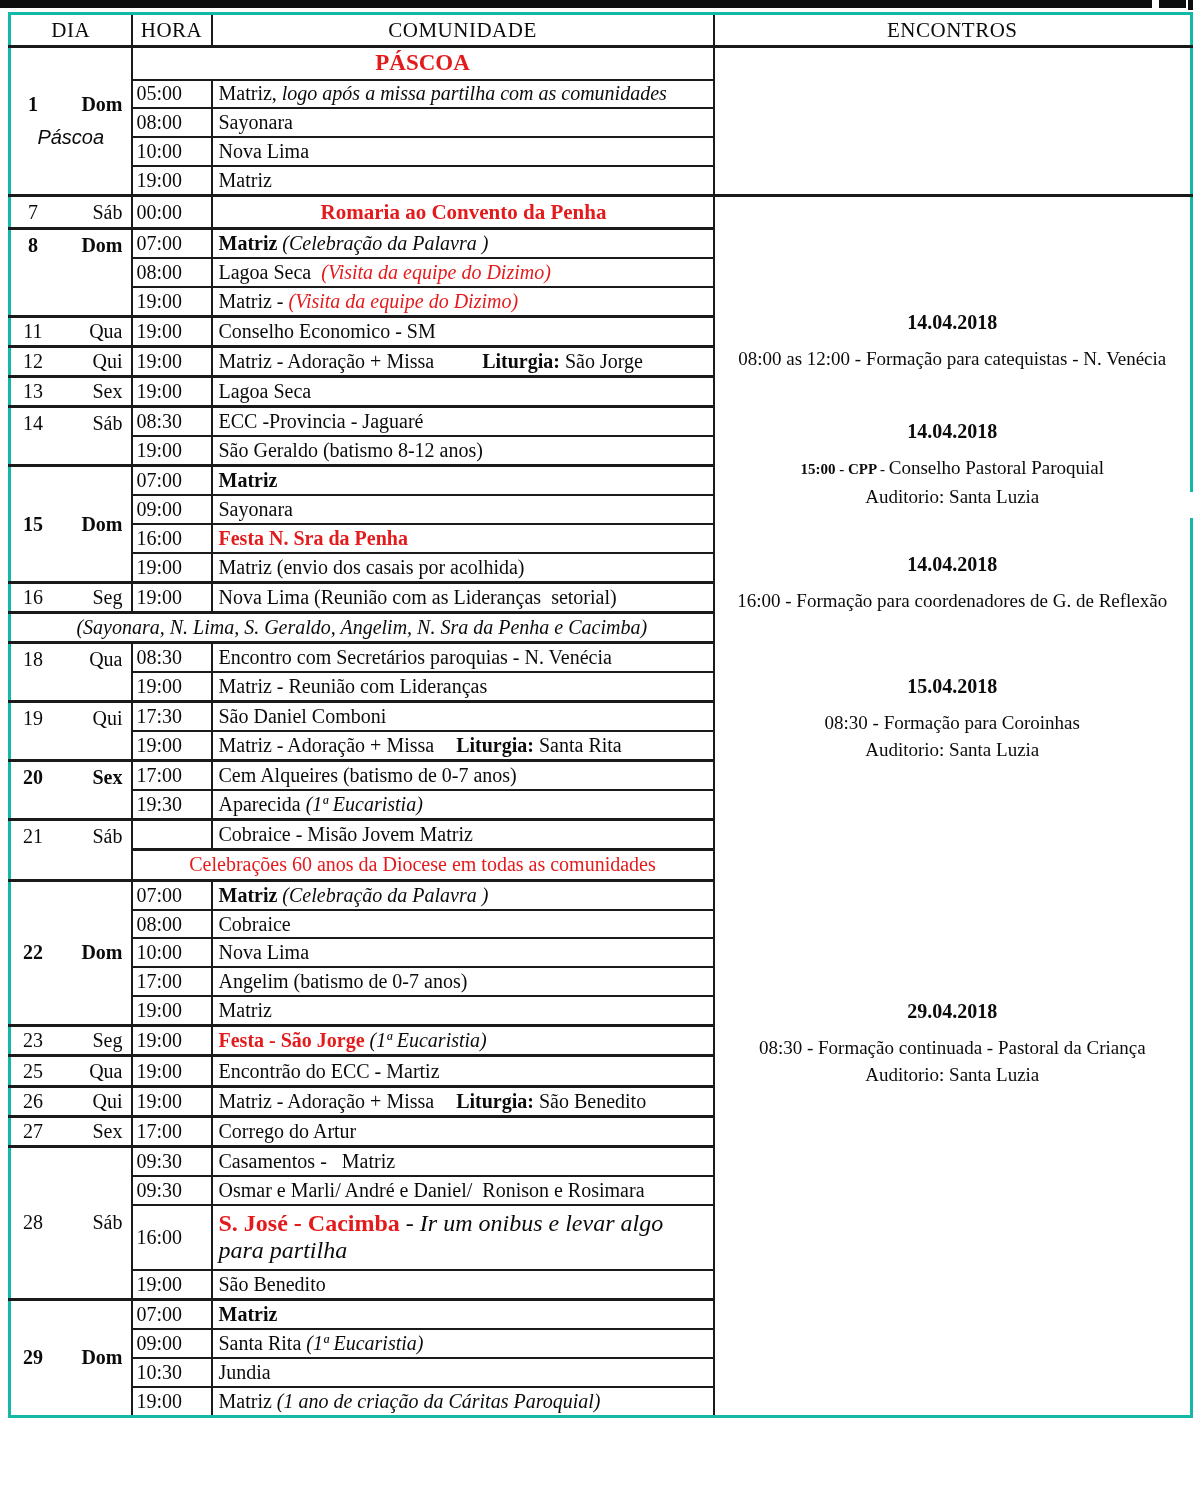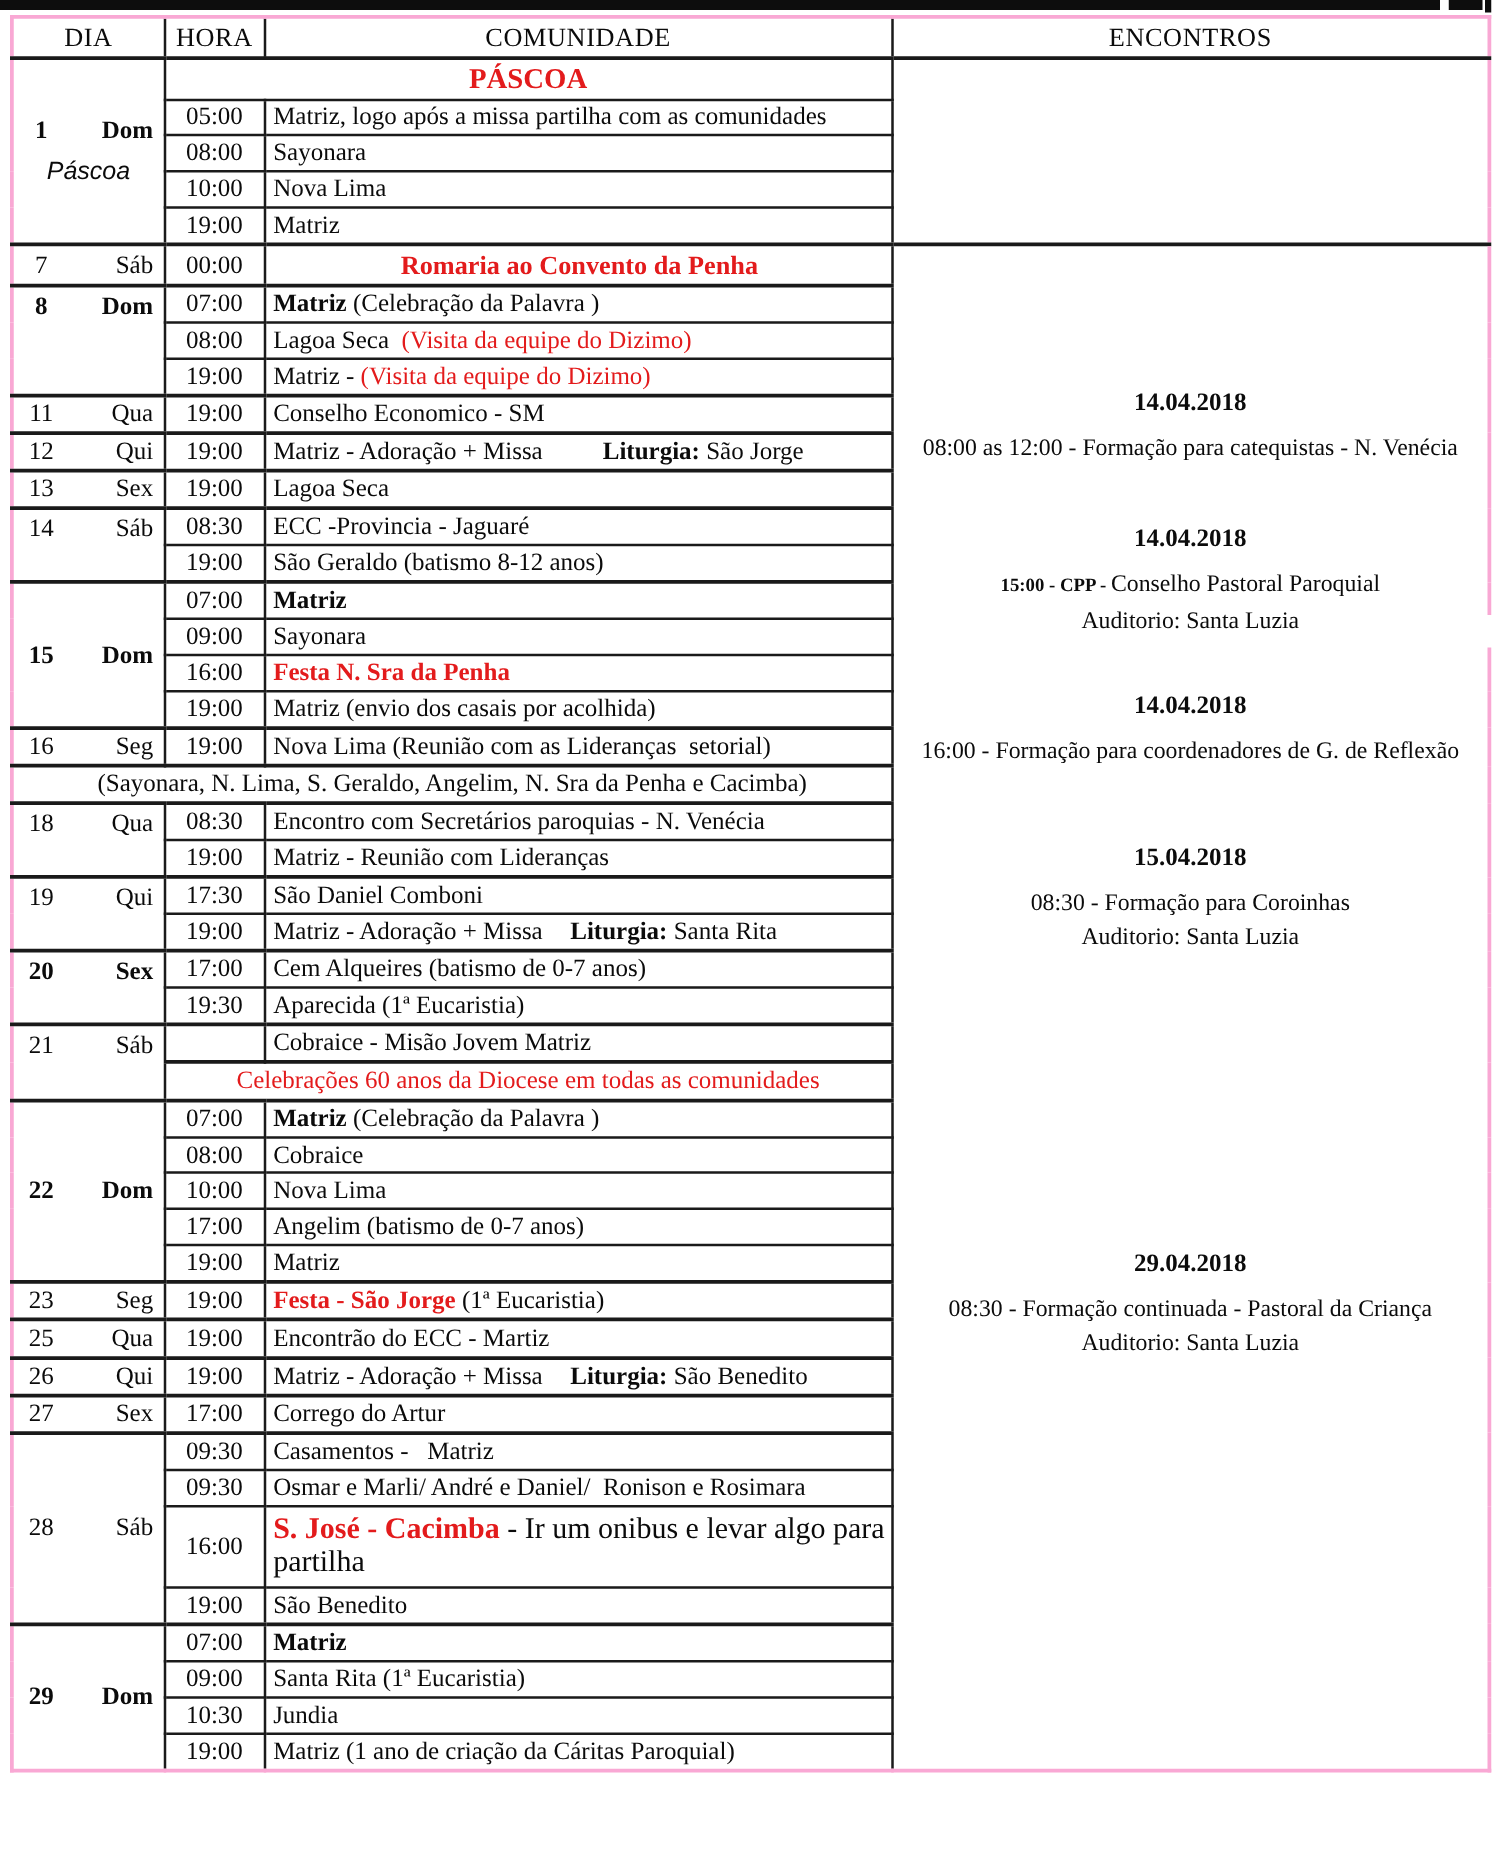--- a/index.html
+++ b/index.html
@@ -14,40 +14,40 @@
   
   .scan-top{position:absolute;left:0;top:0;width:1186px;height:8px;background:#0d0d0d;}
   .scan-top-notch{position:absolute;left:1152px;top:0;width:7px;height:8px;background:#ffffff;}
   .scan-blob{position:absolute;left:1188px;top:0;width:5px;height:10px;background:#0d0d0d;}
   .border-gap{position:absolute;left:1184px;top:492px;width:10px;height:26px;background:#ffffff;z-index:5;}
 
   table.sched{
     position:absolute;left:8px;top:12px;
     width:1182px;height:1406px;
     border-collapse:collapse;table-layout:fixed;
-    border:3px solid #f9a8d4;
+    border:3px solid #14b8a6;
   }
   col.c-dia{width:122px;} col.c-hora{width:80px;} col.c-com{width:502px;} col.c-enc{width:478px;}
   th,td{border:2px solid #1a1a1a;padding:0 4px;font-size:20px;vertical-align:middle;}
   tr.nb>td{border-top-width:3px;}
   th{font-weight:normal;font-size:21px;letter-spacing:.5px;text-align:center;height:30px;}
 
   .b{font-weight:bold;}
-  .it{}
+  .it{font-style:italic;}
   .red{color:var(--red,#e31b1c);}
   .sans{font-family:Liberation Serif, serif;}
 
   td.dia{text-align:left;padding:0 2px;}
   td.dia.vtop{vertical-align:top;padding-top:4px;}
   .drow{display:flex;align-items:baseline;}
   .num{width:40px;text-align:center;flex:0 0 40px;}
   .wd{flex:1;text-align:right;padding-right:6px;}
   .note{text-align:center;font-style:italic;font-family:"Liberation Sans","DejaVu Sans",sans-serif;font-size:20px;margin-top:10px;}
 
-  td.hora{text-align:center;}
+  td.hora{}
   td.com{text-align:left;padding-left:6px;white-space:pre-wrap;overflow:hidden;}
   td.com.tight{font-size:24px;}
   td.banner{text-align:center;font-size:23px;}
   td.com.evt-banner{text-align:center;font-size:21px;}
   td.merged{text-align:center;}
   .gap1{margin-left:48px;}
   .gap2{margin-left:22px;}
 
   td.enc,td.enc-empty{vertical-align:top;position:relative;padding:0;}
   .blk{position:absolute;left:0;width:100%;text-align:center;margin-top:28px;}

